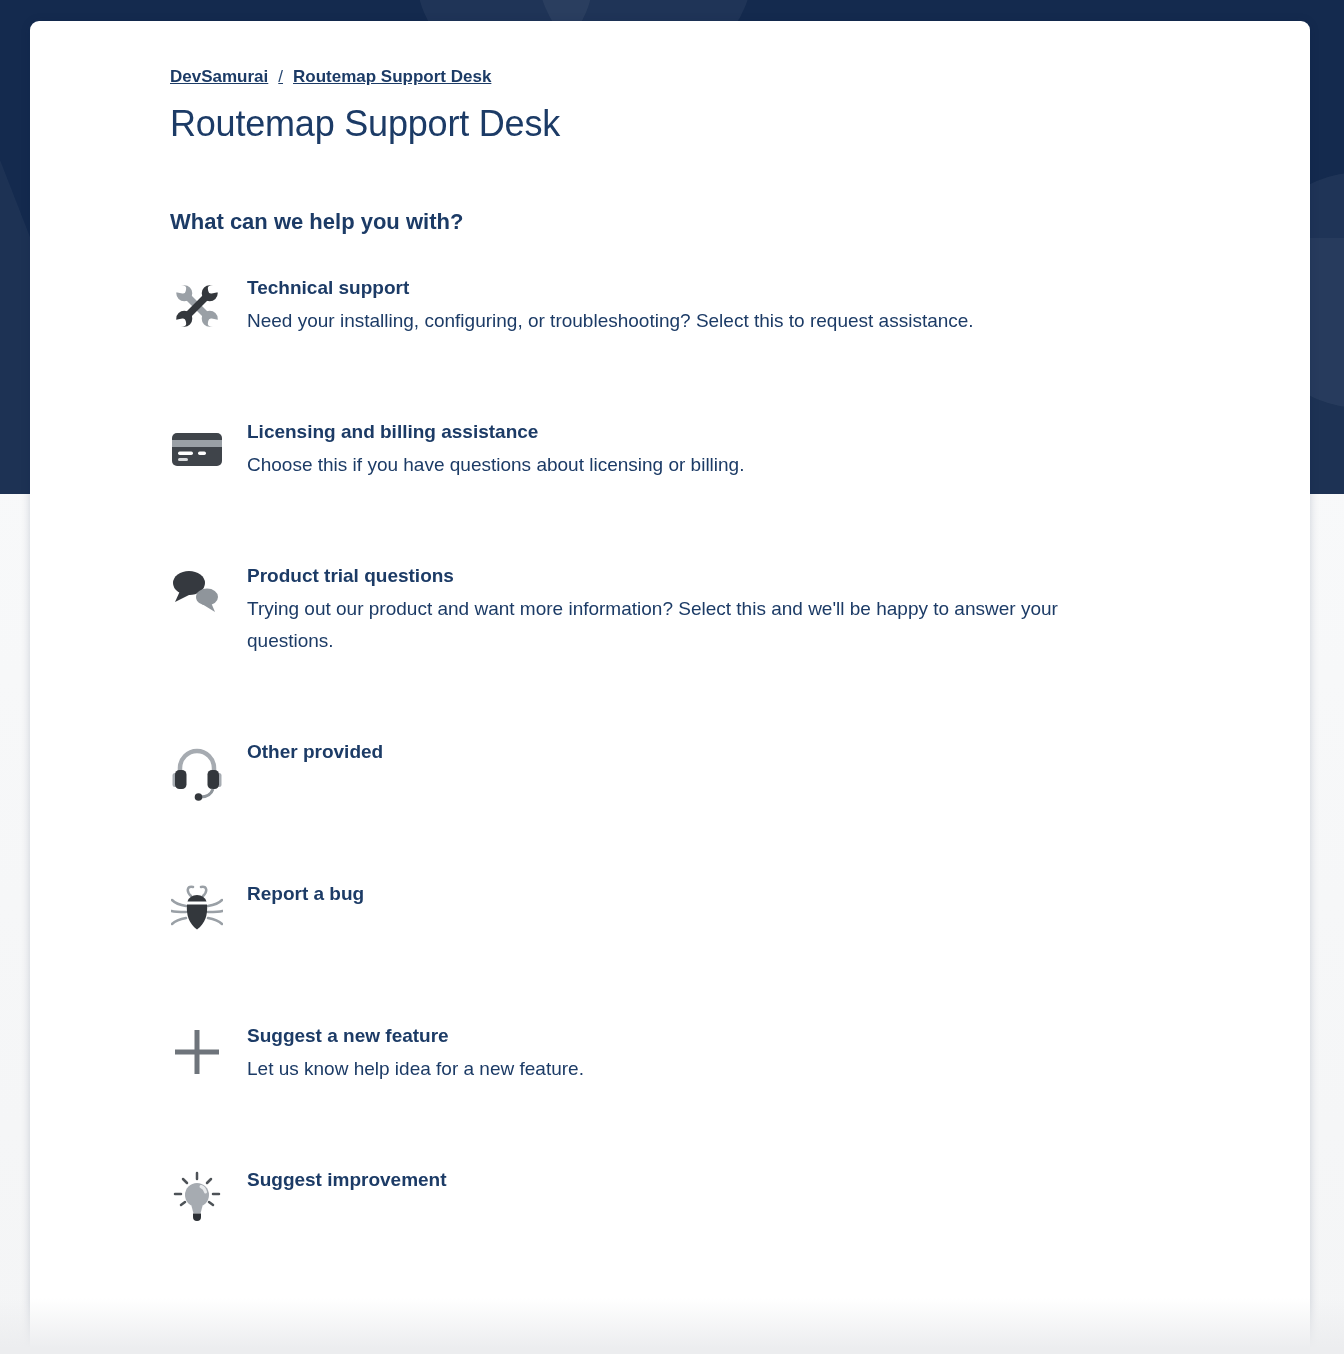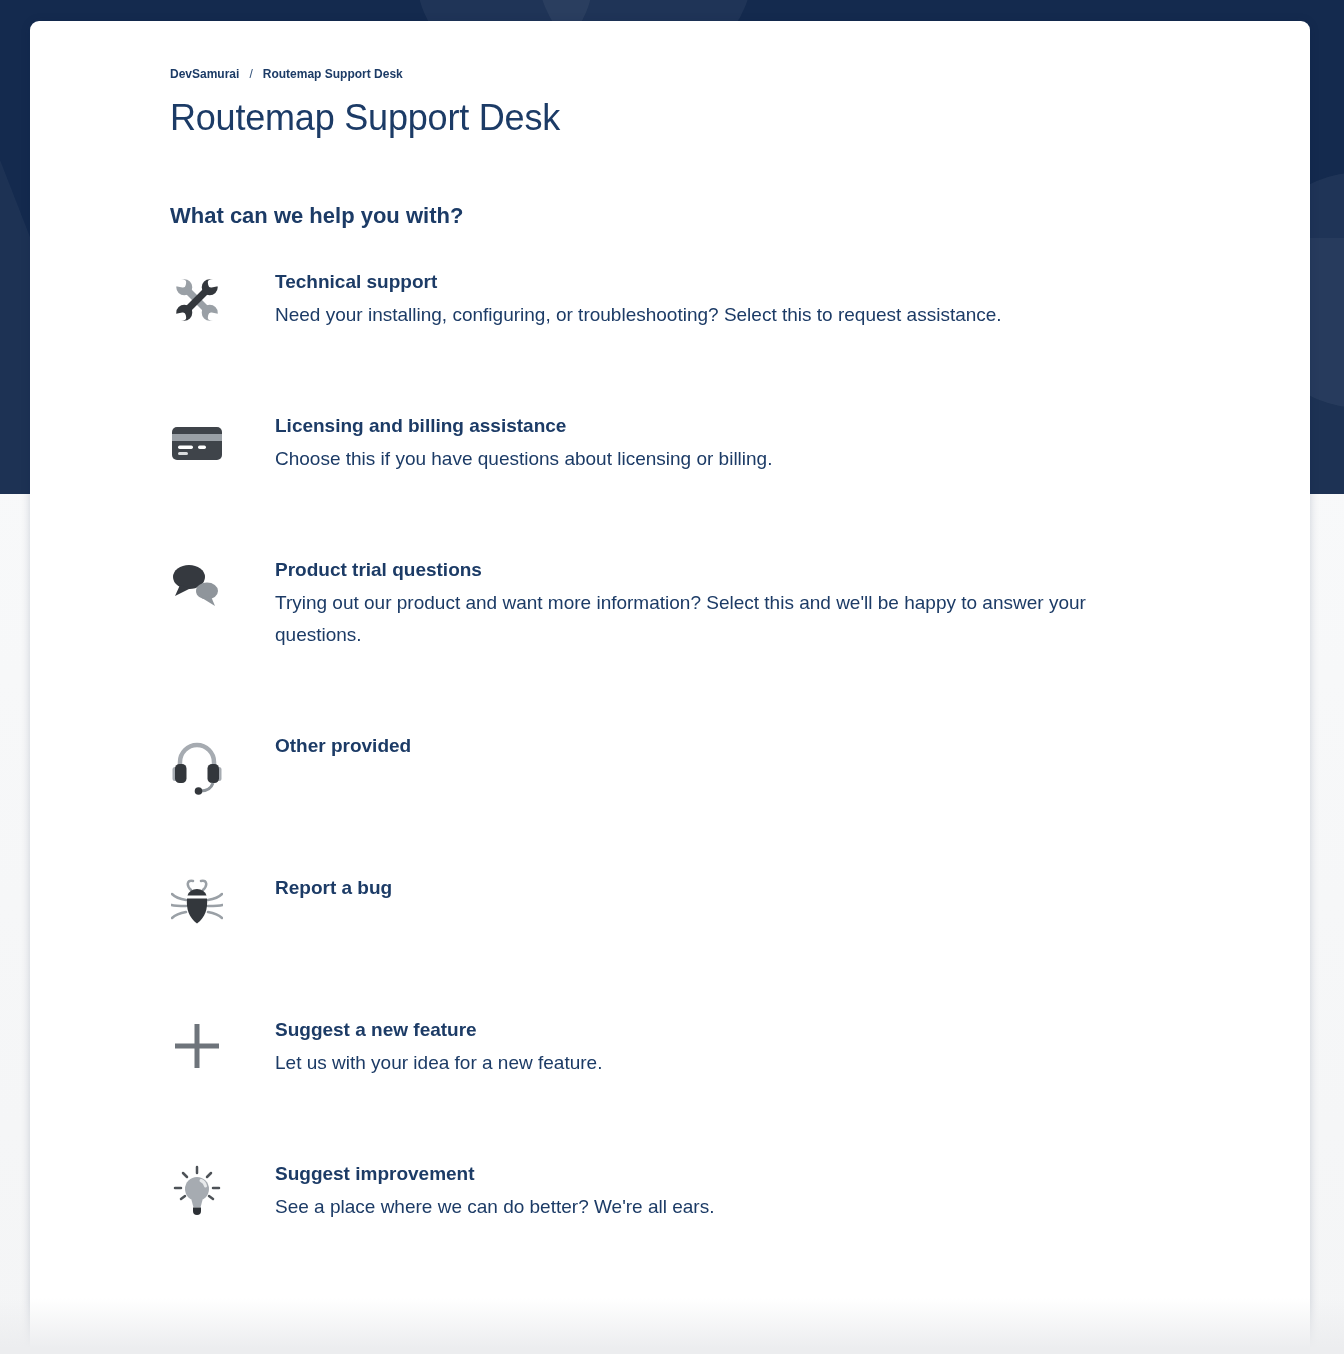--- a/index.html
+++ b/index.html
@@ -25,38 +25,38 @@
   
   .portal-card {
     position: absolute; top: 21px; left: 30px;
     width: 1280px; height: 1400px;
     background: #FFFFFF;
     border-radius: 9px;
     box-shadow: 0 1px 10px rgba(9, 30, 66, 0.18);
     padding: 46px 118px 0 140px;
   }
 
-  .breadcrumb { font-size: 12px; font-weight: 700; color: #1C3B66; }
+  .breadcrumb { font-size: 17px; font-weight: 700; color: #1C3B66; text-decoration: underline; }
   .breadcrumb a { color: #1C3B66; text-decoration: none; cursor: pointer; }
   .breadcrumb .sep { font-weight: 400; margin: 0 10px; color: #2A4A74; }
 
   .page-title {
     margin: 16px 0 0 0;
     font-size: 36px; font-weight: 400; letter-spacing: -0.2px;
     color: #1C3B66;
   }
   .welcome { margin: 14px 0 0 0; font-size: 19px; color: #1C3B66; line-height: 27px; }
 
   .section-heading {
     margin: 64px 0 0 0;
     font-size: 22px; font-weight: 700; color: #1C3B66;
   }
 
   .request-list { margin-top: 42px; }
-  .request-item { display: flex; align-items: flex-start; margin-bottom: 84px; cursor: pointer; gap: 28px; }
+  .request-item { display: flex; align-items: flex-start; margin-bottom: 84px; cursor: pointer; }
   .icon-box {
     width: 54px; min-width: 54px; height: 58px;
     margin-right: 23px;
     display: flex; justify-content: center; align-items: flex-start;
     padding-top: 2px;
   }
   .item-text { flex: 1; }
   .item-title {
     display: inline-block;
     font-size: 19px; font-weight: 700; color: #1C3B66;
@@ -193,21 +193,21 @@
       </div>
 
       <div class="request-item">
         <div class="icon-box">
           <svg width="50" height="50" viewBox="0 0 50 50">
             <path d="M25 3 V47 M3 25 H47" stroke="#6E747B" stroke-width="5" fill="none"></path>
           </svg>
         </div>
         <div class="item-text">
           <a class="item-title">Suggest a new feature</a>
-          <div class="item-desc">Let us with your idea for a new feature.</div>
+          <div class="item-desc">Let us know help idea for a new feature.</div>
         </div>
       </div>
 
       <div class="request-item">
         <div class="icon-box">
           <svg width="52" height="56" viewBox="0 0 52 56">
             <path d="M26 2 V8" stroke="#4D5257" stroke-width="2.5" stroke-linecap="round"></path>
             <path d="M12 8 L16 12" stroke="#4D5257" stroke-width="2.5" stroke-linecap="round"></path>
             <path d="M40 8 L36 12" stroke="#4D5257" stroke-width="2.5" stroke-linecap="round"></path>
             <path d="M4 23 H10" stroke="#4D5257" stroke-width="2.5" stroke-linecap="round"></path>
@@ -215,21 +215,20 @@
             <path d="M10 34 L14 31" stroke="#4D5257" stroke-width="2.5" stroke-linecap="round"></path>
             <path d="M42 34 L38 31" stroke="#4D5257" stroke-width="2.5" stroke-linecap="round"></path>
             <circle cx="26" cy="24" r="12" fill="#A6ABB1"></circle>
             <path d="M30 15.5 a7.5 7.5 0 0 1 4.5 5.5" fill="none" stroke="#E8EAEC" stroke-width="3" stroke-linecap="round"></path>
             <path d="M20.5 35 L22.5 42.5 H29.5 L31.5 35 Z" fill="#A6ABB1"></path>
             <path d="M22 42.5 H30 V46 a4 4 0 0 1 -8 0 Z" fill="#2C3035"></path>
           </svg>
         </div>
         <div class="item-text">
           <a class="item-title">Suggest improvement</a>
-          <div class="item-desc">See a place where we can do better? We're all ears.</div>
         </div>
       </div>
 
     </div>
   </div>
 
   <div class="bottom-fade"></div>
 </div>
 
 </body></html>

